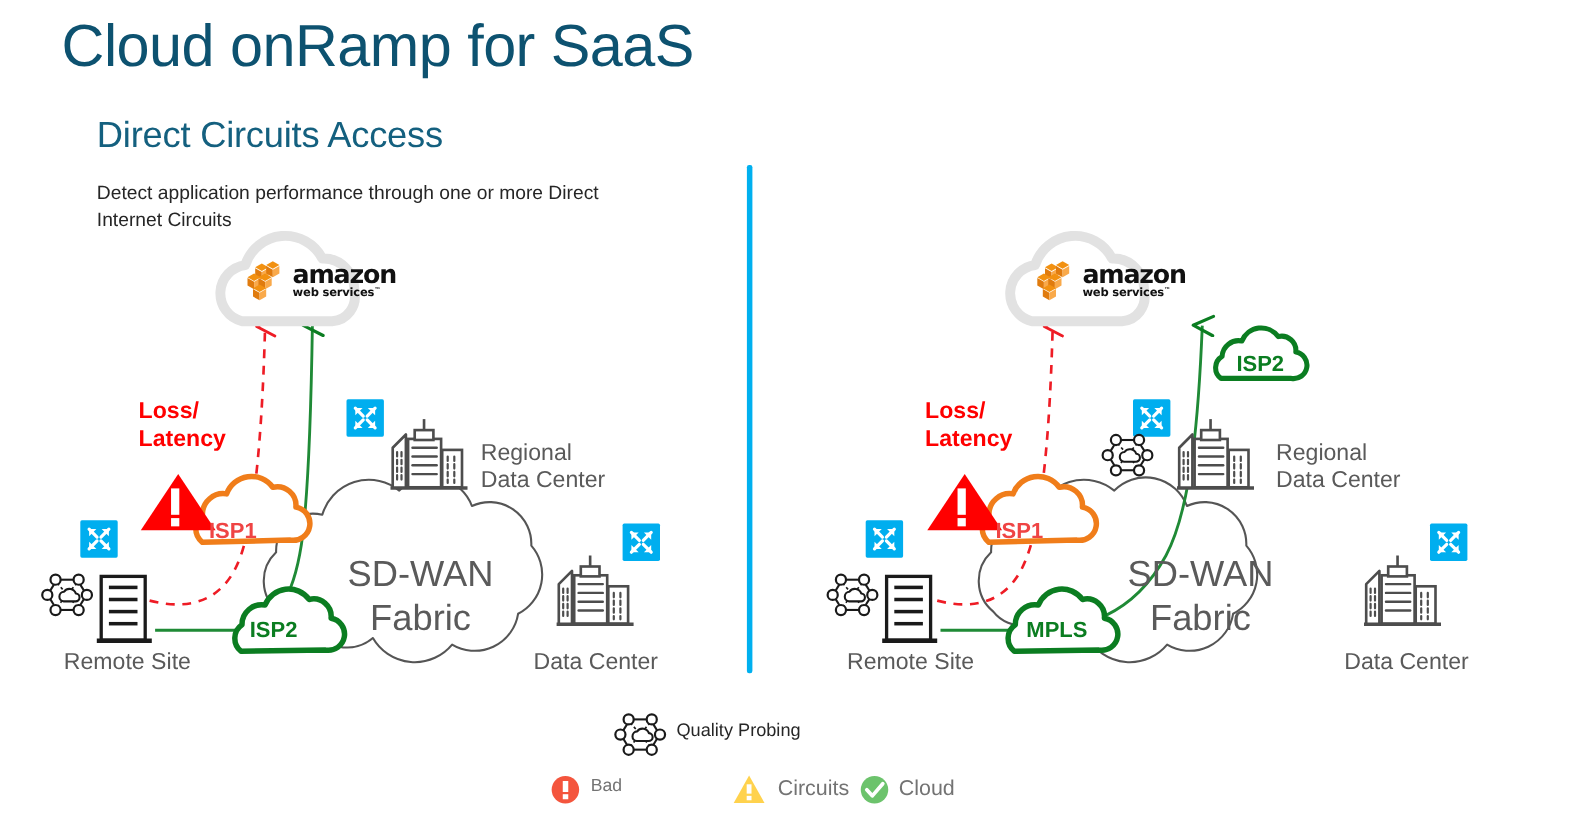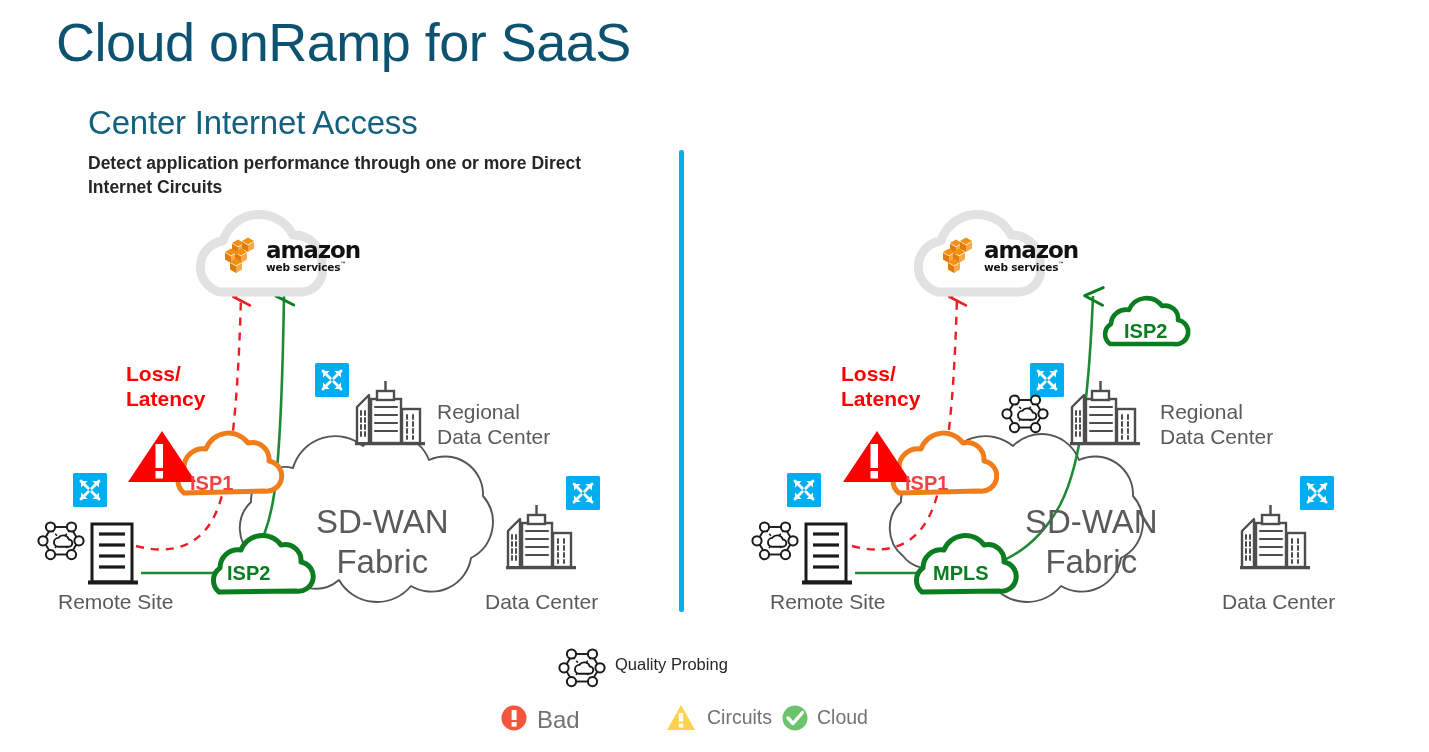--- a/index.html
+++ b/index.html
@@ -66,22 +66,22 @@
   }
   .aws-ws sup{font-size:6px;vertical-align:super;}
 </style>
 </head>
 <body>
 
 <div class="root">
 
   <div class="page-title">Cloud onRamp for SaaS</div>
 
-  <div class="panel-heading" style="left:88px;top:105px;">Center Internet Access</div>
-  <div class="panel-sub" style="left:88px;top:152px;font-weight:bold;">Detect application performance through one or more Direct Internet Circuits</div>
+  <div class="panel-heading" style="left:88px;top:105px;">Direct Circuits Access</div>
+  <div class="panel-sub" style="left:88px;top:164px;">Detect application performance through one or more Direct Internet Circuits</div>
 
 
   <div class="divider"></div>
 
   <svg class="svgwrap" viewBox="0 0 1429 752" xmlns="http://www.w3.org/2000/svg">
     <defs>
       <marker id="arrRed" markerWidth="9" markerHeight="9" refX="4" refY="4.2" orient="auto" markerUnits="strokeWidth">
         <path d="M0.6,8 L4,1 L7.4,8" fill="none" stroke="#ee1c25" stroke-width="1.1" stroke-linecap="round" stroke-linejoin="round"></path>
       </marker>
       <marker id="arrGreen" markerWidth="9" markerHeight="9" refX="4" refY="4.2" orient="auto" markerUnits="strokeWidth">
@@ -402,17 +402,17 @@
 
   <div class="nlabel" style="left:770px;top:590px;">Remote Site</div>
   <div class="nlabel two" style="left:1160px;top:400px;width:150px;text-align:left;">
     <div>Regional</div>
     <div>Data Center</div>
   </div>
   <div class="nlabel" style="left:1222px;top:590px;">Data Center</div>
 
   <div style="position:absolute;left:615px;top:655px;" class="legend-probe-text">Quality Probing</div>
 
-  <div style="position:absolute;left:537px;top:706px;font-size:24px;color:#737373;">Bad</div>
+  <div style="position:absolute;left:537px;top:706px;font-size:16px;color:#737373;">Bad</div>
   <div style="position:absolute;left:707px;top:706px;font-size:19.5px;color:#737373;">Circuits</div>
   <div style="position:absolute;left:817px;top:706px;font-size:19.5px;color:#737373;">Cloud</div>
 
 </div>
 
 </body></html>

